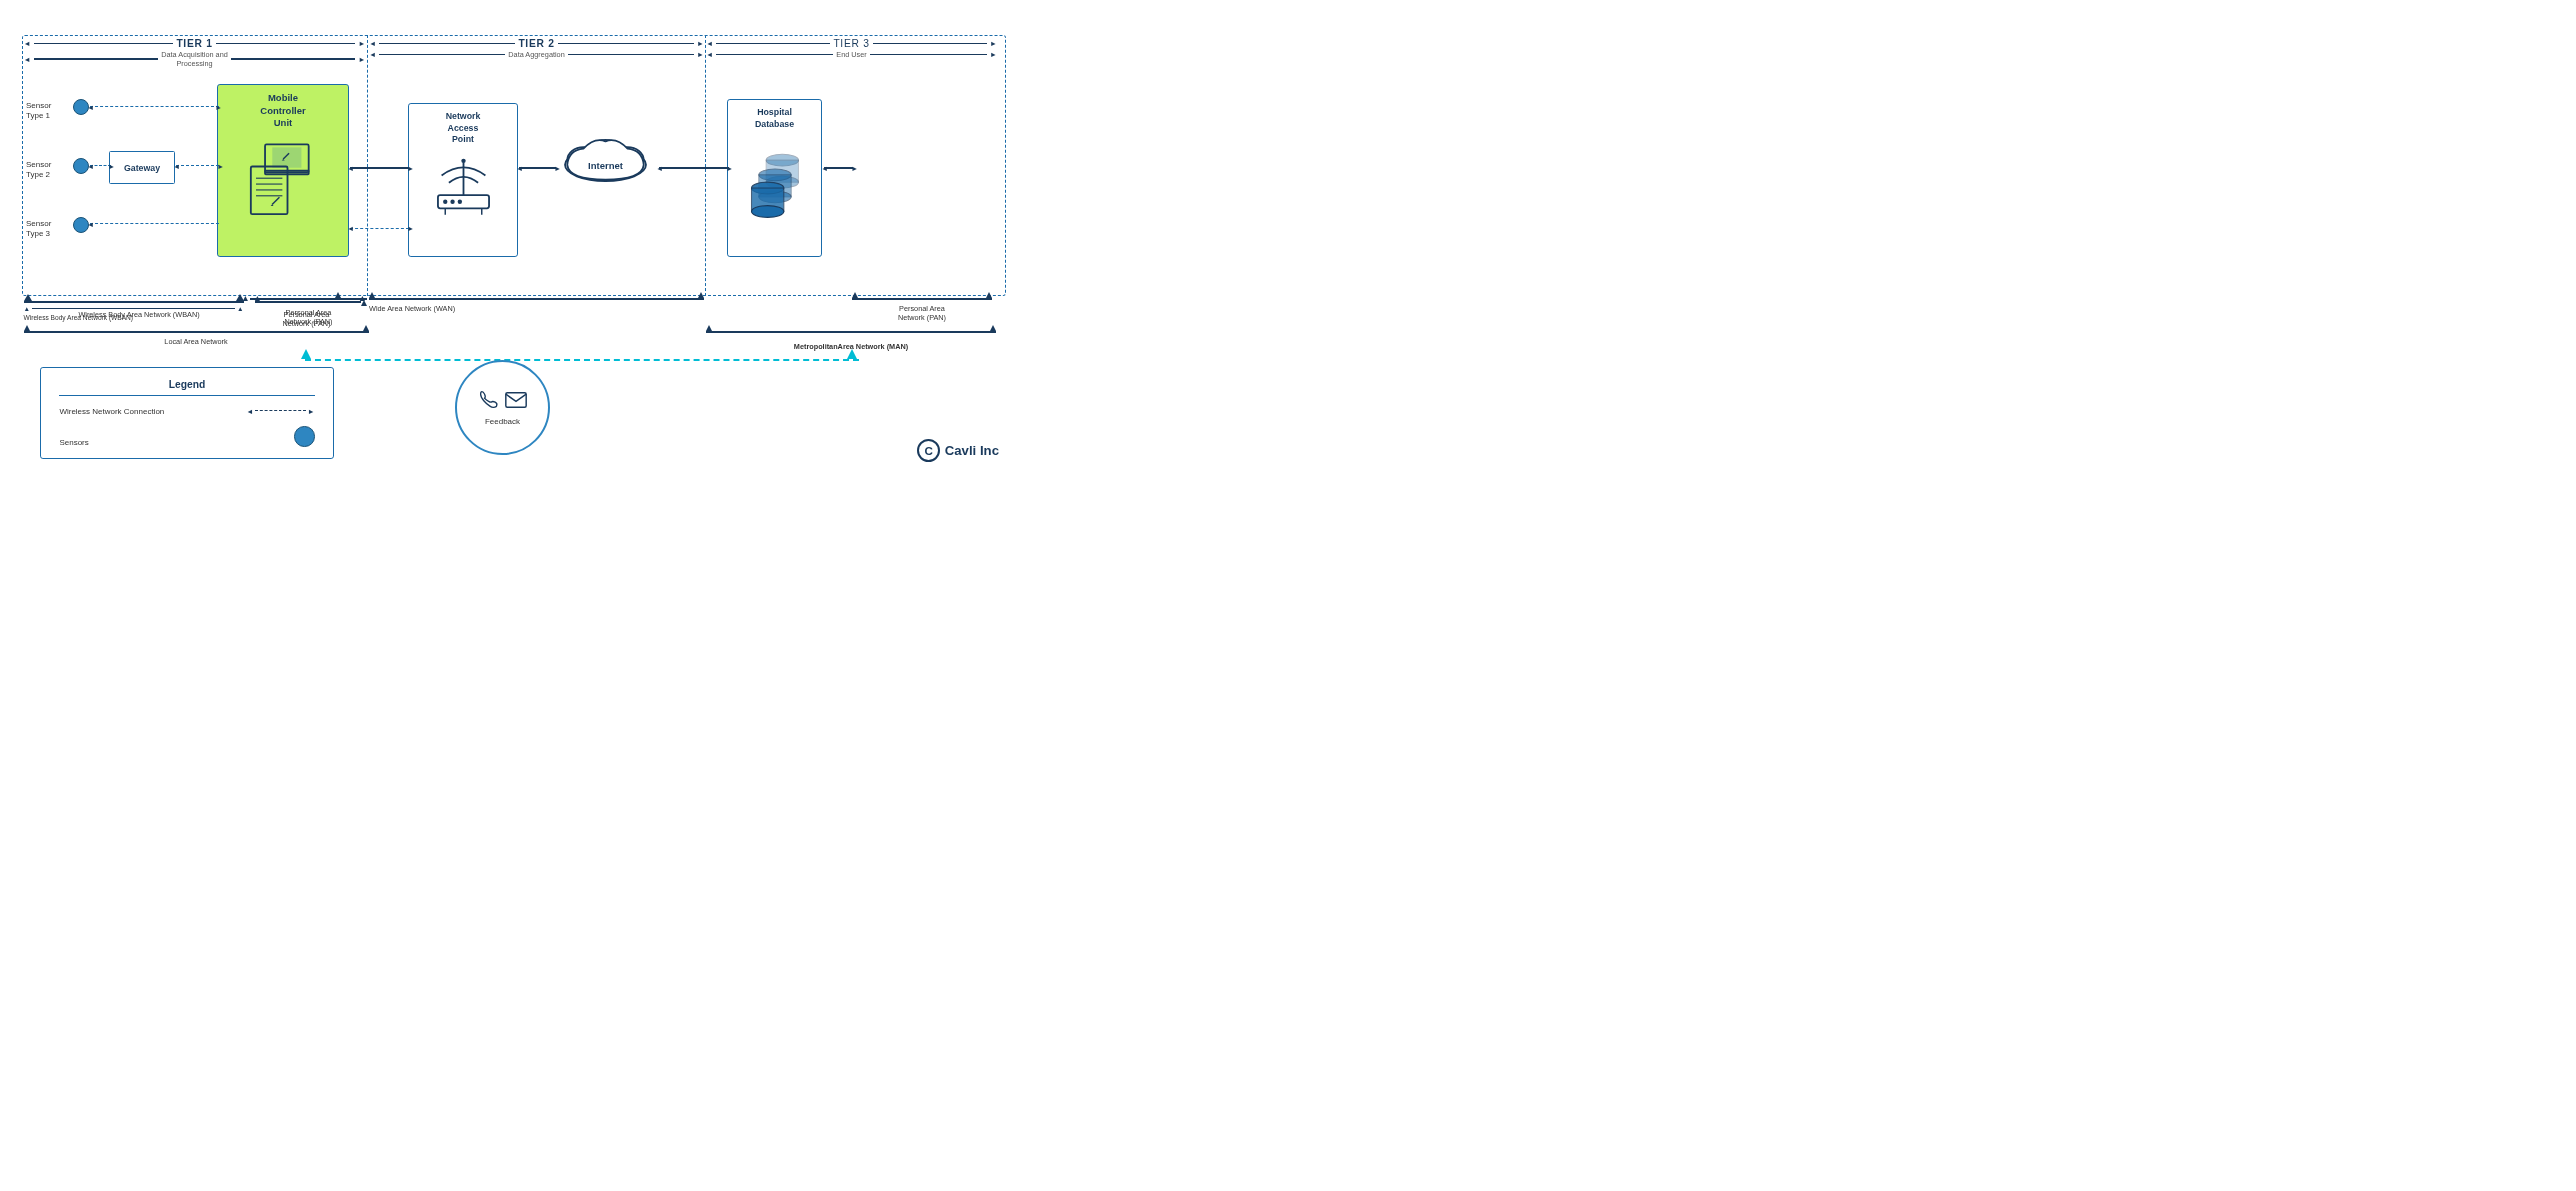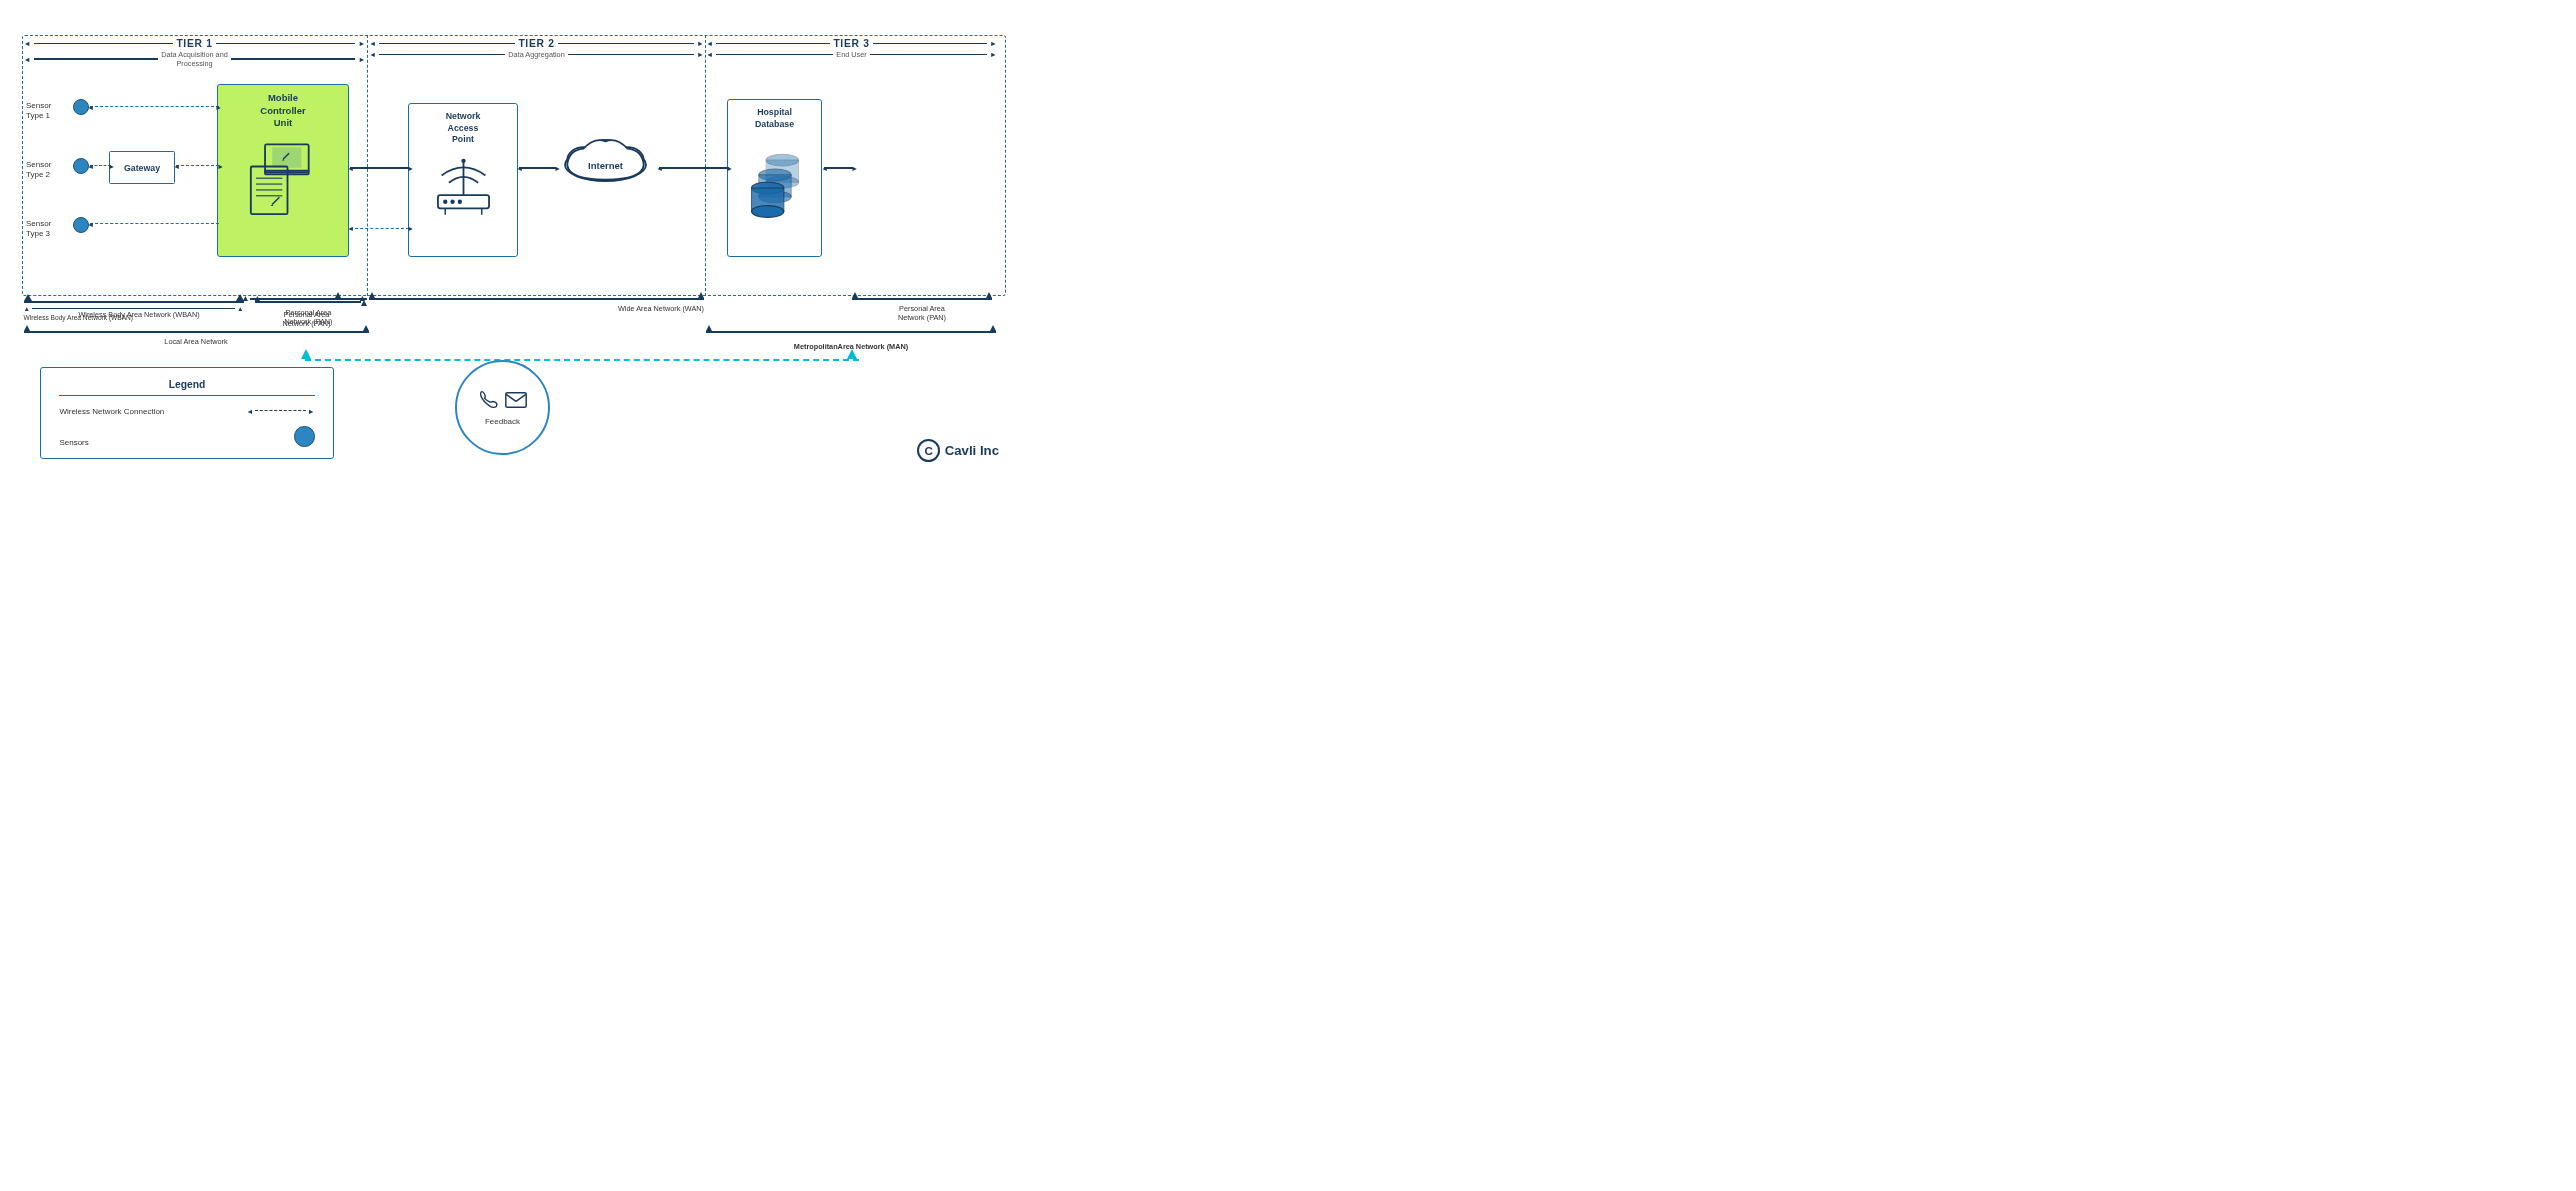--- a/index.html
+++ b/index.html
@@ -41,21 +41,21 @@
     <span style="font-size:7.3px; color:#1a3a5c;">◄</span>
     <div style="height:1.5px; flex:1; background:#1a3a5c;"></div>
     <span style="font-weight:bold; font-size:10.3px; color:#1a3a5c; letter-spacing:0.7px;">TIER 2</span>
     <div style="height:1.5px; flex:1; background:#1a3a5c;"></div>
     <span style="font-size:7.3px; color:#1a3a5c;">►</span>
   </div>
 
   <div style="position:absolute; top:38px; left:706px; width:291px; display:flex; align-items:center; gap:2.9px;">
     <span style="font-size:7.3px; color:#1a3a5c;">◄</span>
     <div style="height:1.5px; flex:1; background:#1a3a5c;"></div>
-    <span style="font-weight:bold; font-size:10.3px; color:#1a3a5c; letter-spacing:0.7px;text-align:right;">TIER 3</span>
+    <span style="font-weight:normal; font-size:10.3px; color:#1a3a5c; letter-spacing:0.7px;text-align:right;">TIER 3</span>
     <div style="height:1.5px; flex:1; background:#1a3a5c;"></div>
     <span style="font-size:7.3px; color:#1a3a5c;">►</span>
   </div>
 
   <div style="position:absolute; top:50px; left:23.5px; width:342px; display:flex; align-items:center; gap:2.9px;">
     <span style="font-size:7.3px; color:#1a3a5c;">◄</span>
     <div style="height:1.5px; flex:1; background:#1a3a5c;"></div>
     <span style="font-size:7.3px; color:#555; text-align:center;">Data Acquisition and<br>Processing</span>
     <div style="height:1.5px; flex:1; background:#1a3a5c;"></div>
     <span style="font-size:7.3px; color:#1a3a5c;">►</span>
@@ -232,21 +232,21 @@
   <div style="position:absolute; top:294px; left:23.5px; width:0; height:0; border-left:4.4px solid transparent; border-right:4.4px solid transparent; border-bottom:7.3px solid #1a3a5c;"></div>
   <div style="position:absolute; top:294px; left:236px; width:0; height:0; border-left:4.4px solid transparent; border-right:4.4px solid transparent; border-bottom:7.3px solid #1a3a5c;"></div>
 
   <div style="position:absolute; top:292px; left:250px; width:117px; display:flex; flex-direction:column; align-items:center;">
     <div style="width:0; height:0; border-left:3.7px solid transparent; border-right:3.7px solid transparent; border-bottom:6.6px solid #1a3a5c; margin-left:59px;"></div>
     <div style="height:1.5px; width:117px; background:#1a3a5c; margin-top:0;"></div>
     <div style="width:0; height:0; border-left:3.7px solid transparent; border-right:3.7px solid transparent; border-bottom:6.6px solid #1a3a5c; align-self:flex-end;"></div>
     <div style="font-size:7.3px; color:#333; text-align:center; margin-top:2.9px;">Personal Area<br>Network (PAN)</div>
   </div>
 
-  <div style="position:absolute; top:292px; left:369px; width:335px; display:flex; flex-direction:column; align-items:flex-end;">
+  <div style="position:absolute; top:292px; left:369px; width:335px; display:flex; flex-direction:column; align-items:flex-start;">
     <div style="display:flex; align-items:flex-start; width:100%; justify-content:space-between;">
       <div style="width:0; height:0; border-left:3.7px solid transparent; border-right:3.7px solid transparent; border-bottom:6.6px solid #1a3a5c;"></div>
       <div style="width:0; height:0; border-left:3.7px solid transparent; border-right:3.7px solid transparent; border-bottom:6.6px solid #1a3a5c;"></div>
     </div>
     <div style="height:1.5px; width:100%; background:#1a3a5c;"></div>
     <div style="font-size:7.3px; color:#333; text-align:center; margin-top:4.4px;">Wide Area Network (WAN)</div>
   </div>
 
   <div style="position:absolute; top:292px; left:852px; width:140px; display:flex; flex-direction:column; align-items:center;">
     <div style="display:flex; align-items:flex-start; width:100%; justify-content:space-between;">

